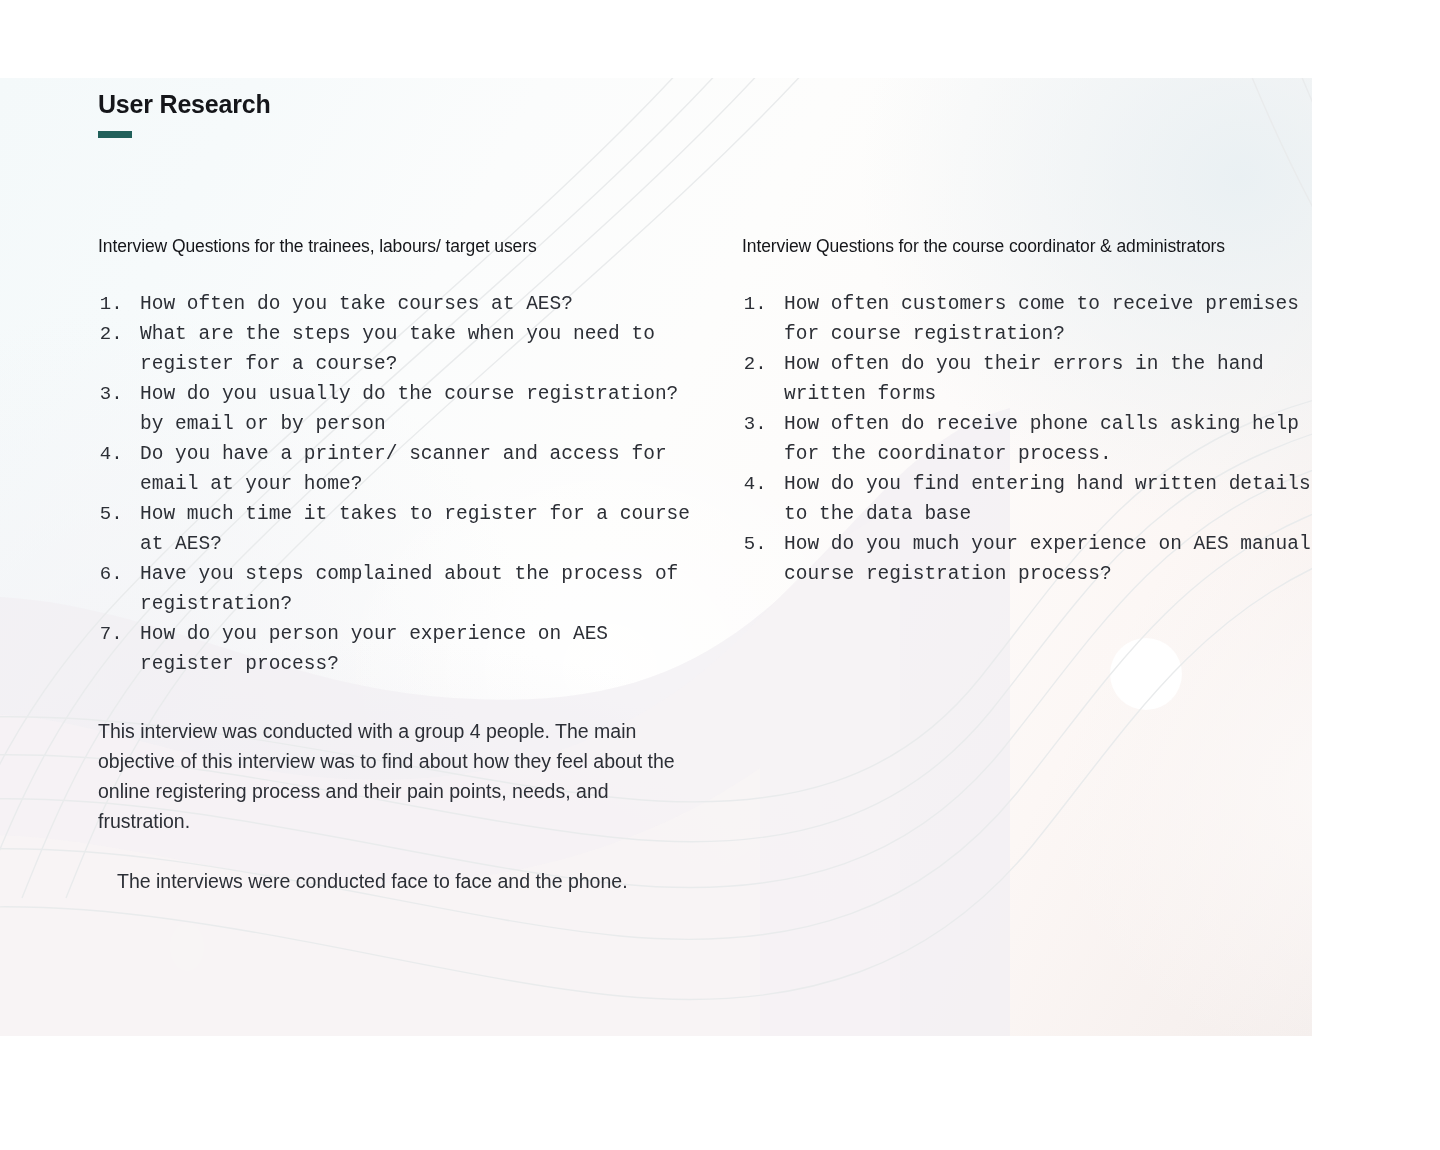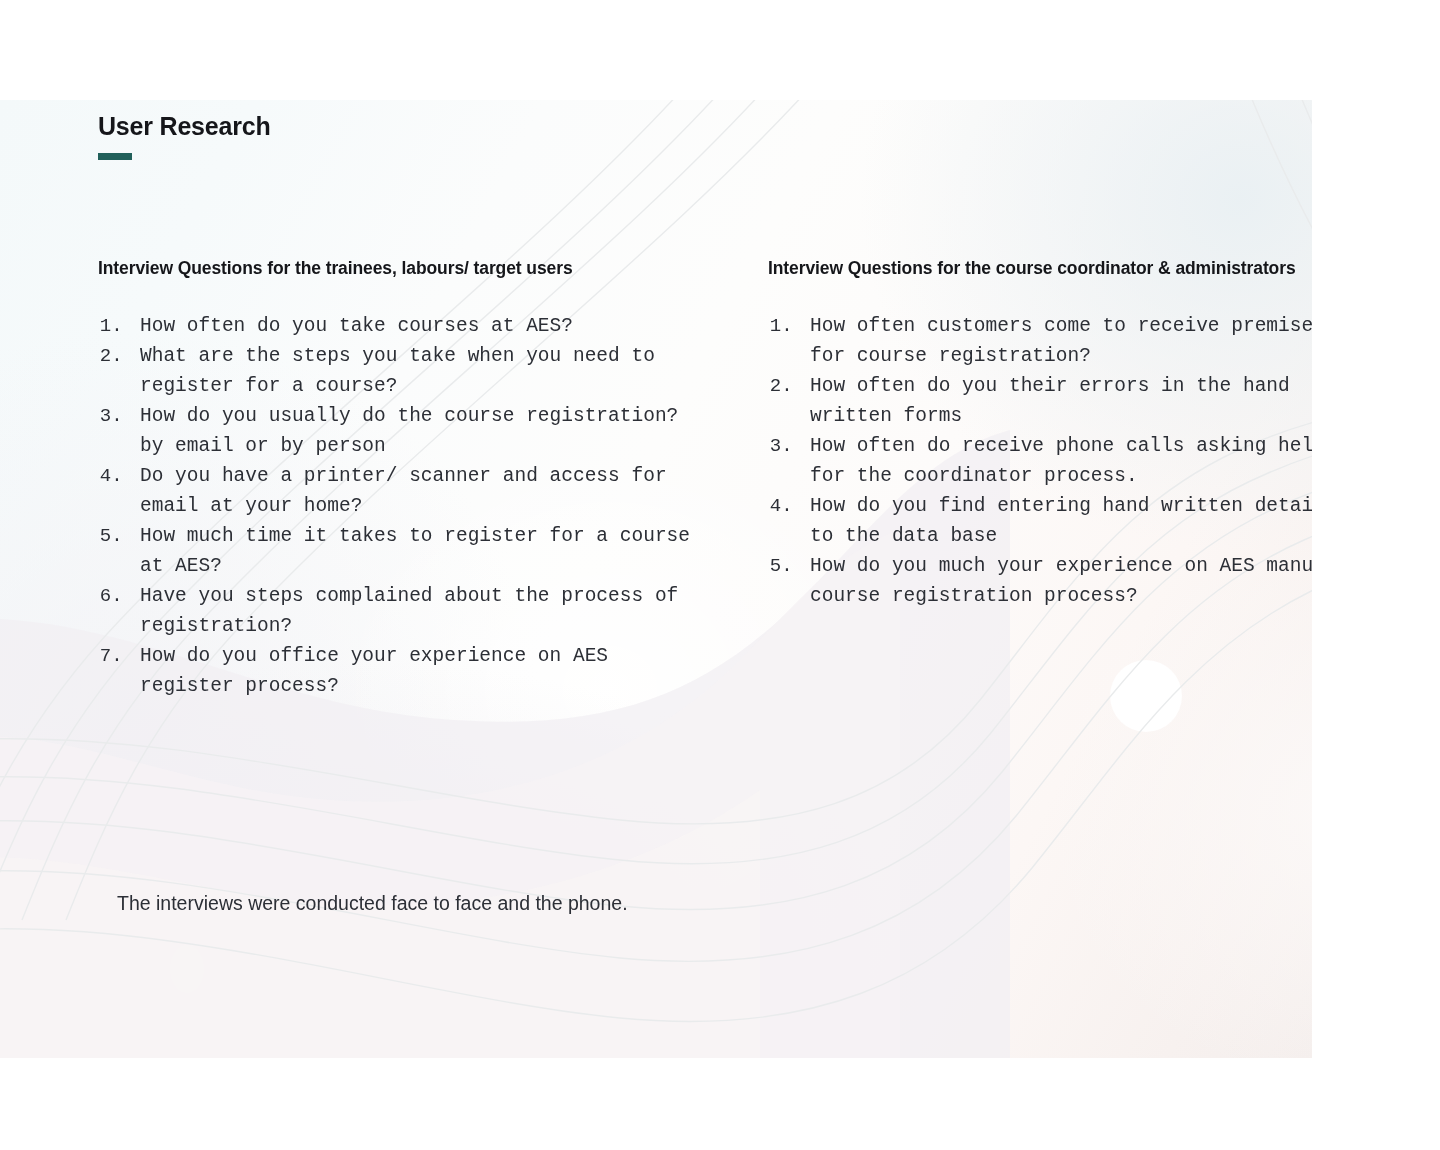--- a/index.html
+++ b/index.html
@@ -8,21 +8,21 @@
   html, body {
     width:1440px; height:1150px;
     background:#ffffff;
     font-family:"Liberation Sans", sans-serif;
     overflow:hidden;
   }
 
   
   #card {
     position:absolute;
-    left:0; top:100px;
+    left:0; top:78px;
     width:1312px; height:958px;
     overflow:hidden;
     background:
       linear-gradient(118deg,
         #f4f9fa 0%,
         #f6fafb 14%,
         #fbfcfc 30%,
         #fdfdfc 46%,
         #fdfbfa 62%,
         #fcf7f5 78%,
@@ -92,24 +92,24 @@
     color:#15161a; white-space:nowrap;
   }
   #title-rule {
     margin-top:12px;
     width:34px; height:7px;
     background:#21605A;
   }
 
   .column { position:absolute; top:153px; }
   #column-left  { left:98px;  width:596px; }
-  #column-right { left:742px; width:596px;margin-left:26px; }
+  #column-right { left:742px; width:596px; }
 
   .column-heading {
-    font-size:17.5px; font-weight:bold; line-height:30px;
+    font-size:17.5px; font-weight:normal; line-height:30px;
     color:#15161a; letter-spacing:-.1px;
   }
 
   .q-list {
     margin-top:28px;
     list-style-position:outside;
     padding-left:36px;
     font-family:Liberation Mono, monospace;
   }
   .q-list li {
@@ -217,31 +217,32 @@
 
     <div class="column" id="column-left">
       <div class="column-heading">Interview Questions for the trainees, labours/ target users</div>
       <ol class="q-list" id="list-left">
         <li>How often do you take courses at AES?</li>
         <li>What are the steps you take when you need to register for a course?</li>
         <li>How do you usually do the course registration? by email or by person</li>
         <li>Do you have a printer/ scanner and access for email at your home?</li>
         <li>How much time it takes to register for a course at AES?</li>
         <li>Have you steps complained about the process of registration?</li>
-        <li>How do you office your experience on AES register process?</li>
+        <li>How do you person your experience on AES register process?</li>
       </ol>
     </div>
 
     <div class="column" id="column-right">
       <div class="column-heading">Interview Questions for the course coordinator &amp; administrators</div>
       <ol class="q-list" id="list-right">
         <li>How often customers come to receive premises for course registration?</li>
         <li>How often do you their errors in the hand written forms</li>
         <li>How often do receive phone calls asking help for the coordinator process.</li>
         <li>How do you find entering hand written details to the data base</li>
         <li>How do you much your experience on AES manual course registration process?</li>
       </ol>
     </div>
 
+    <p class="body-para" id="para-summary">This interview was conducted with a group 4 people. The main objective of this interview was to find about how they feel about the online registering process and their pain points, needs, and frustration.</p>
     <p class="body-para" id="para-method">The interviews were conducted face to face and the phone.</p>
 
   </div>
 </div>
 
 </body></html>

